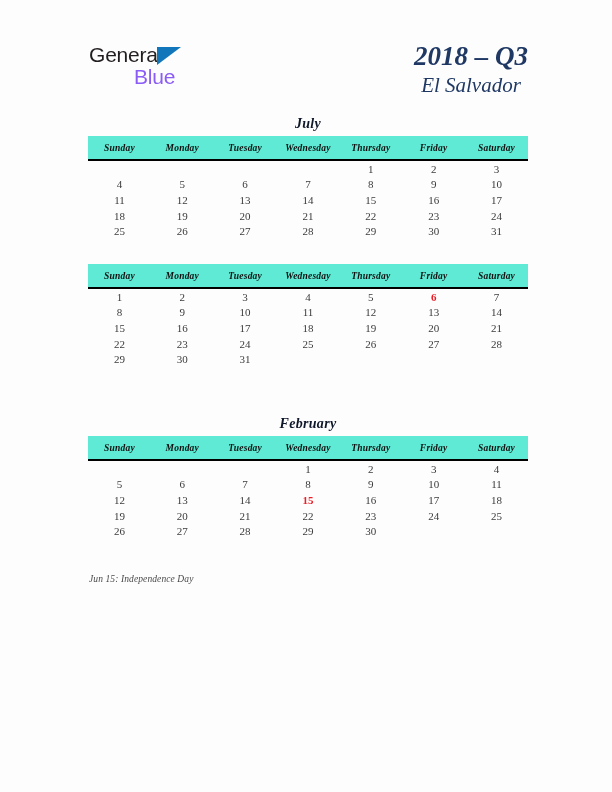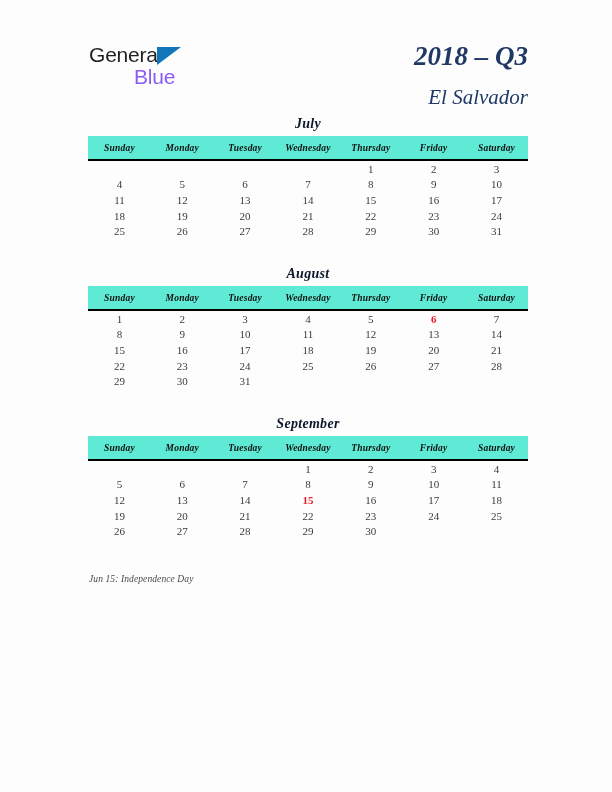--- a/index.html
+++ b/index.html
@@ -73,22 +73,23 @@
     color: #1f3864;
     line-height: 32px;
     white-space: nowrap;
   }
   .title-sub {
     font-family: "Liberation Serif", serif;
     font-size: 21px;
     font-style: italic;
     color: #1f3864;
     line-height: 26px;
-    margin-top: 12px;
+    margin-top: 0;
     white-space: nowrap;
+    text-align: center;
   }
 
   
   .month-block {
     position: absolute;
     left: 88px;
     width: 440px;
   }
   .month-block.m0 { top: 114px; }
   .month-block.m1 { top: 264px; }
@@ -237,21 +238,20 @@
             <td class="">27</td>
             <td class="">28</td>
             <td class="">29</td>
             <td class="">30</td>
             <td class="">31</td>
           </tr>
         </tbody>
       </table>
     </div>
     <div class="month-block m1">
-      <div class="month-name">August</div>
       <table class="cal">
         <thead>
           <tr>
             <th>Sunday</th>
             <th>Monday</th>
             <th>Tuesday</th>
             <th>Wednesday</th>
             <th>Thursday</th>
             <th>Friday</th>
             <th>Saturday</th>
@@ -300,21 +300,21 @@
             <td class="">31</td>
             <td class="empty"></td>
             <td class="empty"></td>
             <td class="empty"></td>
             <td class="empty"></td>
           </tr>
         </tbody>
       </table>
     </div>
     <div class="month-block m2">
-      <div class="month-name">September</div>
+      <div class="month-name">February</div>
       <table class="cal">
         <thead>
           <tr>
             <th>Sunday</th>
             <th>Monday</th>
             <th>Tuesday</th>
             <th>Wednesday</th>
             <th>Thursday</th>
             <th>Friday</th>
             <th>Saturday</th>

